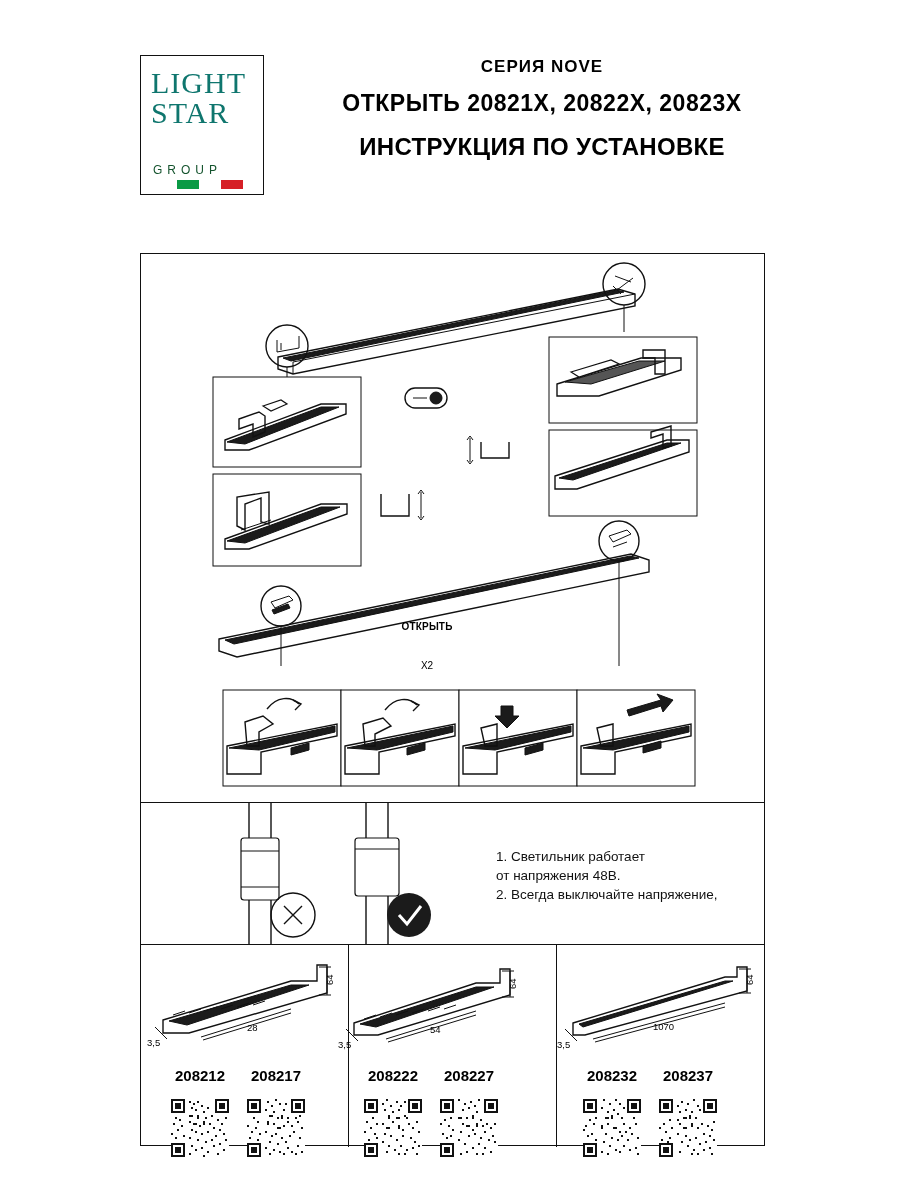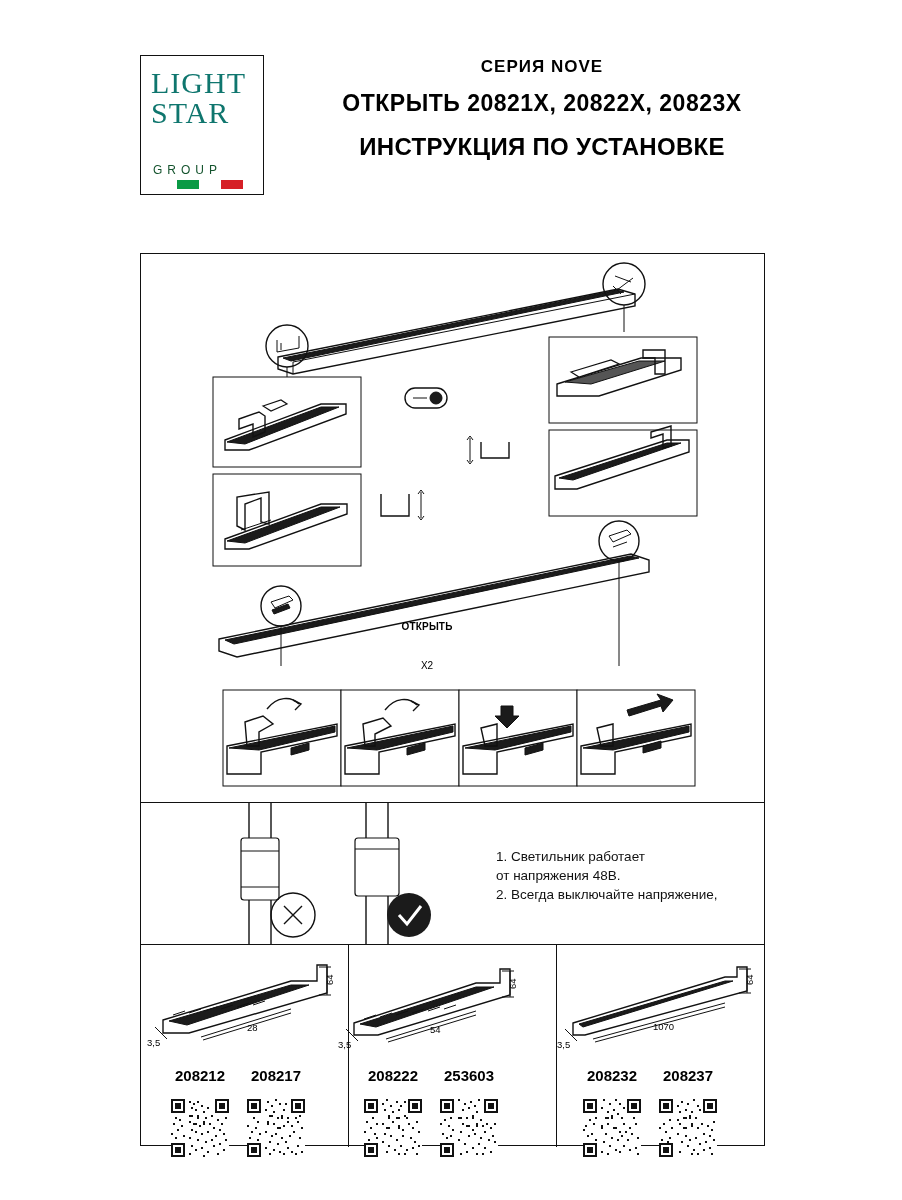--- a/index.html
+++ b/index.html
@@ -509,21 +509,21 @@
                 <rect x="24" y="24" width="1" height="1"></rect>
                 <rect x="26" y="27" width="1" height="1"></rect>
                 <rect x="11" y="26" width="1" height="1"></rect>
               <rect x="17" y="27" width="1" height="1"></rect>
                 <rect x="20" y="27" width="1" height="1"></rect>
                 <rect x="27" y="23" width="1" height="1"></rect>
             </g>
           </svg>
         </div>
         <div class="code-item">
-          <div class="code-label">253603</div>
+          <div class="code-label">208227</div>
           <svg class="qr" viewBox="0 0 29 29" shape-rendering="crispEdges">
             <rect width="29" height="29" fill="#fff"></rect>
             <g fill="#111">
               <rect x="0" y="0" width="7" height="7"></rect>
                 <rect x="1" y="1" width="5" height="5" fill="#fff"></rect>
                 <rect x="2" y="2" width="3" height="3"></rect>
               <rect x="22" y="0" width="7" height="7"></rect>
                 <rect x="23" y="1" width="5" height="5" fill="#fff"></rect>
                 <rect x="24" y="2" width="3" height="3"></rect>
               <rect x="0" y="22" width="7" height="7"></rect>

